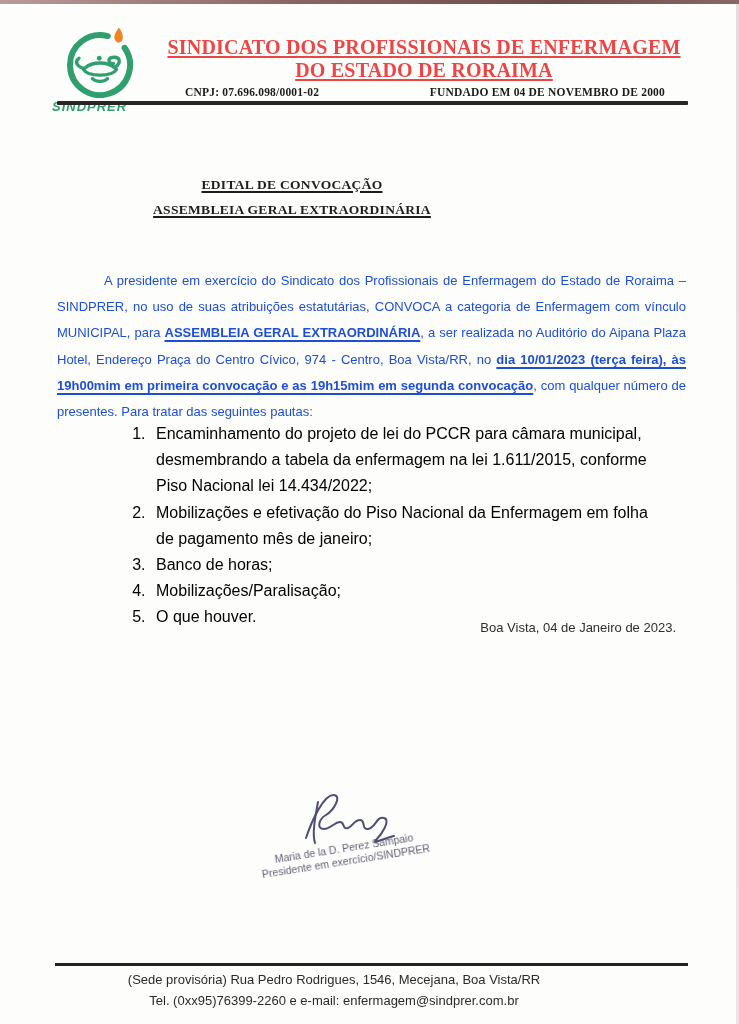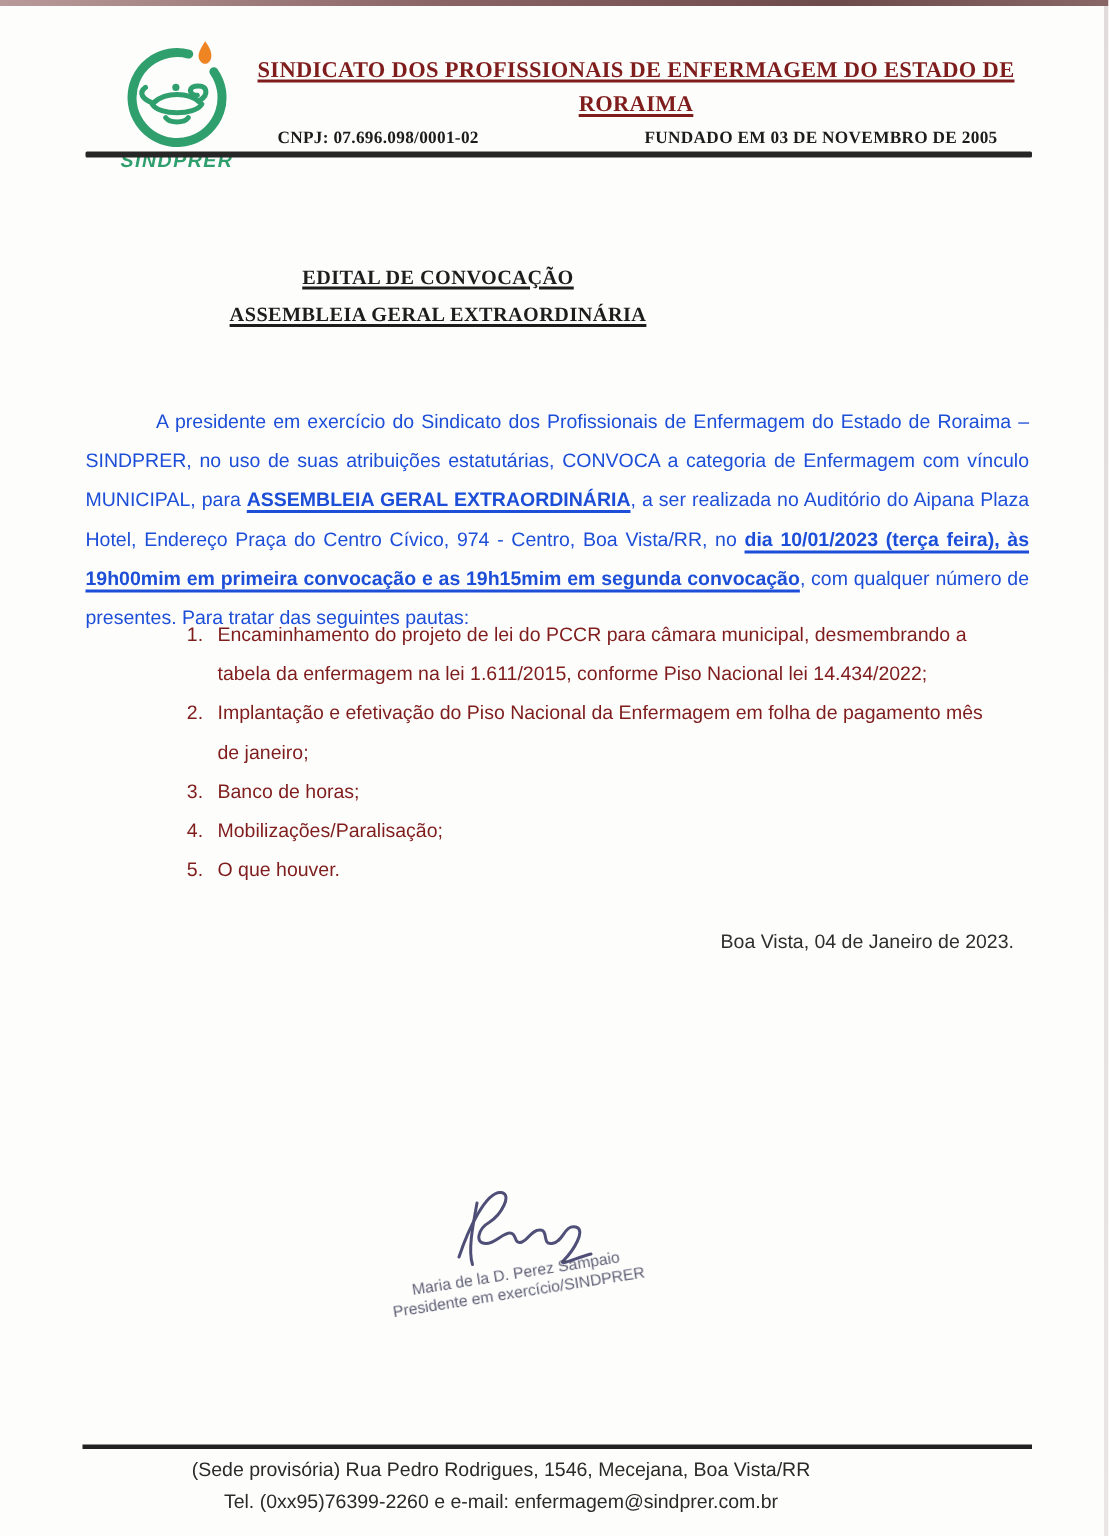--- a/index.html
+++ b/index.html
@@ -19,33 +19,33 @@
     position: absolute; top: 0; left: 0; width: 100%; height: 4px;
     background: linear-gradient(90deg, #b99a9a 0%, #8a6464 40%, #6e4b4b 75%, #8a6767 100%);
   }
   .scan-right {
     position: absolute; top: 4px; right: 0; width: 3px; height: 100%;
     background: linear-gradient(180deg, #cfc6c6, #ddd6d6);
     opacity: .6;
   }
 
   
-  .logo-block { position: absolute; left: 70px; top: 26px; width: 96px; text-align: center; }
+  .logo-block { position: absolute; left: 52px; top: 26px; width: 96px; }
   .logo-block svg { display: block; margin: 0 auto; }
   .org-abbr {
     font-family: "Liberation Sans", sans-serif;
     font-weight: bold; font-style: italic;
     font-size: 13px; letter-spacing: 1px;
     color: #2f9f6e; margin-top: 1px;
   }
   .org-title {
     position: absolute; left: 160px; top: 36px; width: 528px;
     font-family: "Liberation Serif", serif;
-    font-weight: bold; font-size: 15px; line-height: 23px;
-    text-align: center; color: #7f1d1d;
+    font-weight: bold; font-size: 20px; line-height: 23px;
+    text-align: center; color: #ef4444;
     text-decoration: underline; text-decoration-thickness: 1.5px; text-underline-offset: 2px;
     letter-spacing: .2px;
   }
   .org-meta {
     position: absolute; left: 185px; top: 86px; width: 480px;
     display: flex; justify-content: space-between;
     font-family: "Liberation Serif", serif;
     font-weight: bold; font-size: 11.5px; color: #1c1c1c;
     letter-spacing: .2px;
     text-align: right;
@@ -75,22 +75,22 @@
     color: #1d4ed8;
   }
   .emph {
     font-weight: bold;
     text-decoration: underline; text-decoration-thickness: 1.5px; text-underline-offset: 2.5px;
   }
 
   
   .agenda { position: absolute; left: 92px; top: 406px; width: 572px; }
   .agenda ol {
-    margin: 4px; padding-left: 43px;
-    font-size: 13px; line-height: 26.2px; color: #7f1d1d;
+    margin: 15px; padding-left: 43px;
+    font-size: 16px; line-height: 26.2px; color: #000000;
   }
   .agenda li { padding-left: 6px; }
 
   
   .dateline {
     position: absolute; right: 63px; top: 620px;
     font-size: 13px; color: #2e2e2e; text-align: center;
   }
 
   
@@ -139,36 +139,36 @@
         <path d="M 40 70 C 44 75, 56 75, 60 70" fill="none" stroke="#2f9f6e" stroke-width="4.5" stroke-linecap="round"></path>
       </svg>
     </span>
     <div class="org-abbr">SINDPRER</div>
   </div>
 
   <div class="org-title">SINDICATO DOS PROFISSIONAIS DE ENFERMAGEM DO ESTADO DE RORAIMA</div>
 
   <div class="org-meta">
     <span>CNPJ: 07.696.098/0001-02</span>
-    <span>FUNDADO EM 03 DE NOVEMBRO DE 2005</span>
+    <span>FUNDADO EM 04 DE NOVEMBRO DE 2000</span>
   </div>
 
   <div class="header-rule"></div>
 
   <div class="doc-titles">
     <div>EDITAL DE CONVOCAÇÃO</div>
     <div>ASSEMBLEIA GERAL EXTRAORDINÁRIA</div>
   </div>
 
   <p class="convocation"><span>A presidente em exercício do Sindicato dos Profissionais de Enfermagem do Estado de Roraima – SINDPRER, no uso de suas atribuições estatutárias, CONVOCA a categoria de Enfermagem com vínculo MUNICIPAL, para </span><span class="emph">ASSEMBLEIA GERAL EXTRAORDINÁRIA</span><span>, a ser realizada no Auditório do Aipana Plaza Hotel, Endereço Praça do Centro Cívico, 974 - Centro, Boa Vista/RR, no </span><span class="emph">dia 10/01/2023 (terça feira), às 19h00mim em primeira convocação e as 19h15mim em segunda convocação</span><span>, com qualquer número de presentes. Para tratar das seguintes pautas:</span></p>
 
   <div class="agenda">
     <ol>
       <li>Encaminhamento do projeto de lei do PCCR para câmara municipal, desmembrando a tabela da enfermagem na lei 1.611/2015, conforme Piso Nacional lei 14.434/2022;</li>
-      <li>Implantação e efetivação do Piso Nacional da Enfermagem em folha de pagamento mês de janeiro;</li>
+      <li>Mobilizações e efetivação do Piso Nacional da Enfermagem em folha de pagamento mês de janeiro;</li>
       <li>Banco de horas;</li>
       <li>Mobilizações/Paralisação;</li>
       <li>O que houver.</li>
     </ol>
   </div>
 
   <div class="dateline">Boa Vista, 04 de Janeiro de 2023.</div>
 
   <div class="signature">
     <div class="sig-scribble">

